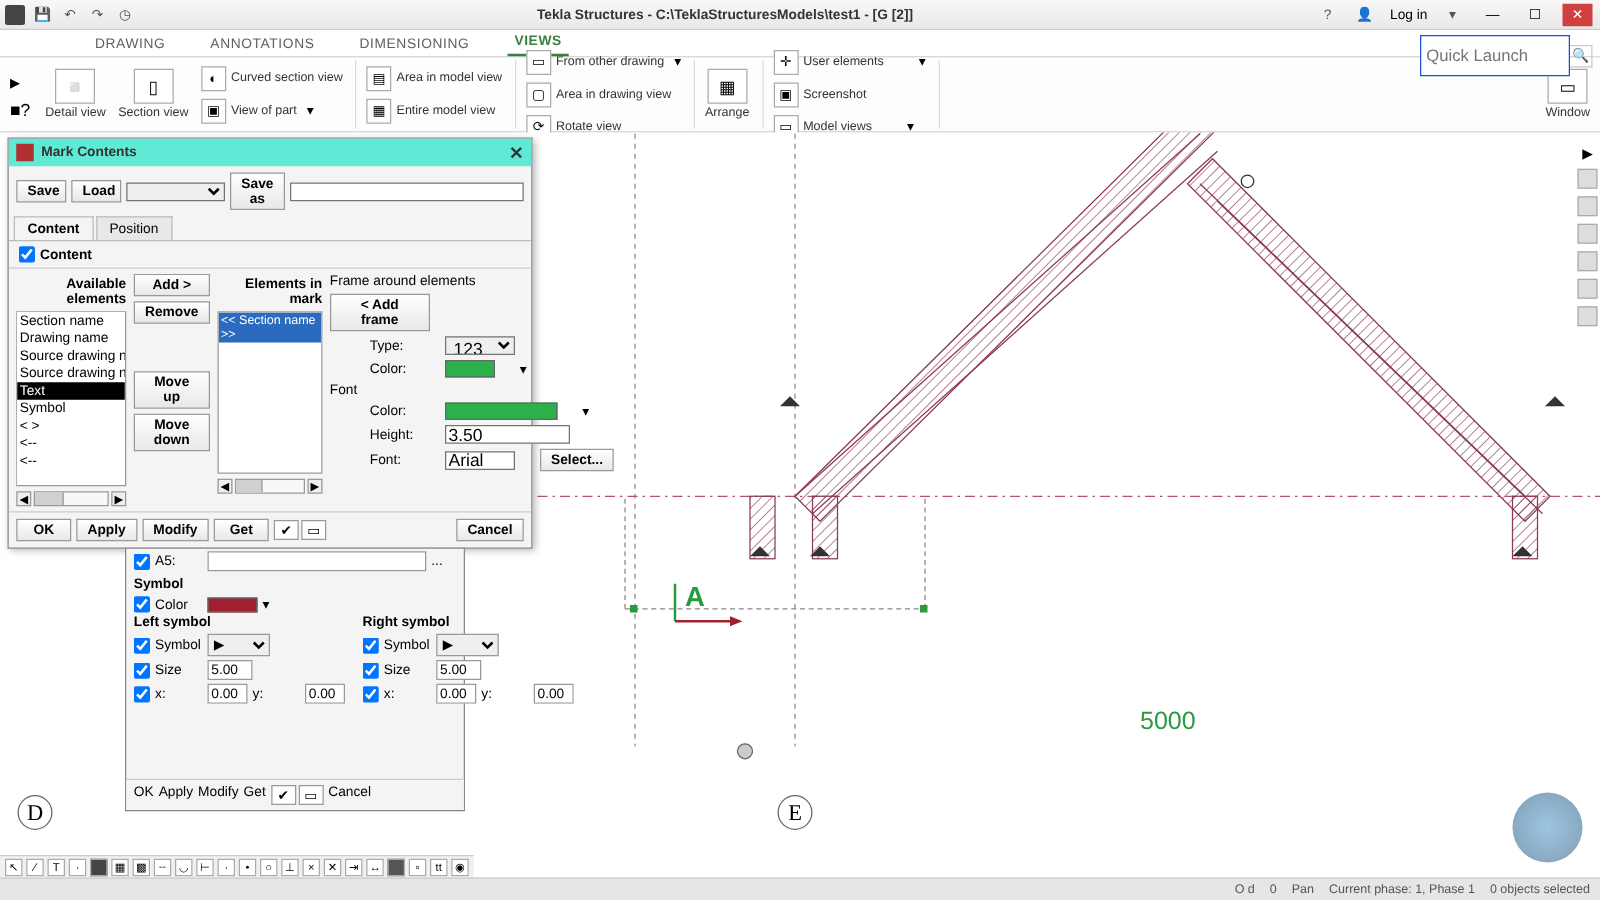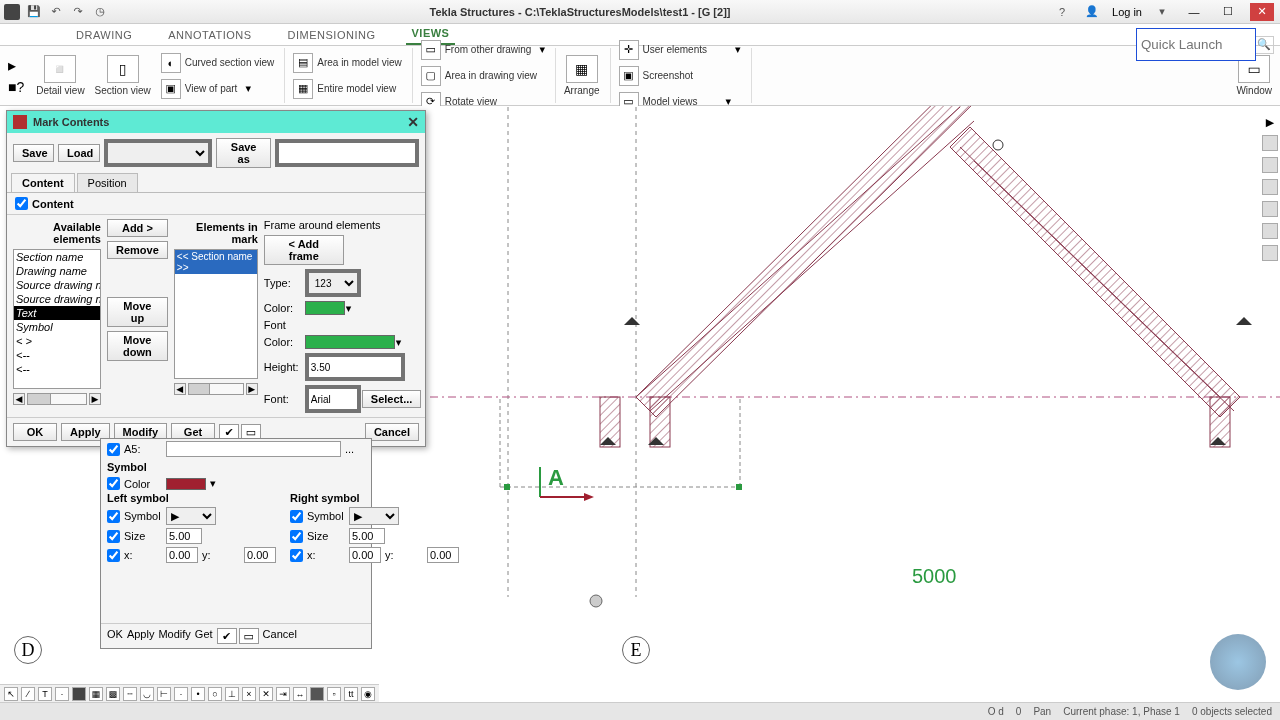--- a/index.html
+++ b/index.html
@@ -43,37 +43,37 @@
 .rightbar { position: absolute; right: 0; top: 110px; width: 20px; display:flex; flex-direction:column; gap:6px; padding-top:6px; align-items:center; }
 .rightbar .rbtn { width:16px; height:16px; background:#ddd; border:1px solid #aaa; cursor:pointer; }
 
 
 .dialog { position:absolute; left: 6px; top: 110px; width: 420px; background: #f4f4f4; border: 1px solid #888; box-shadow: 2px 2px 6px rgba(0,0,0,.3); }
 .dialog .dlg-title { height: 22px; background: #5eead4; display:flex; align-items:center; padding: 0 6px; font-weight:600; color:#333; }
 .dialog .dlg-title .dlg-icon { width:14px; height:14px; background:#b03030; margin-right:6px; }
 .dialog .dlg-close { margin-left:auto; cursor:pointer; font-size:14px; }
 .dialog .row { display:flex; align-items:center; gap:4px; padding: 5px 6px; }
 .dialog .btn { border:1px solid #999; background: linear-gradient(#fff,#e8e8e8); padding:2px 8px; cursor:pointer; font-size:11px; min-width:40px; text-align:center;font-weight:bold; }
-.dialog select, .dialog input[type=text] { border:4px solid #737373; height:28px; font-size:10px; padding:0 2px; }
+.dialog select, .dialog input[type=text] { border:1px solid #737373; height:15px; font-size:14px; padding:0 2px; }
 .dialog .tabs { display:flex; gap:2px; padding-left:4px; border-bottom:1px solid #bbb; }
 .dialog .tab { padding:3px 10px; border:1px solid #bbb; border-bottom:none; background:#e8e8e8; cursor:pointer; font-size:11px; }
 .dialog .tab.active { background:#f4f4f4; font-weight:600; }
 .dialog .chk { display:flex; align-items:center; gap:4px; padding:4px 8px; border-bottom:1px solid #ccc; font-weight:600; }
 .dialog .content-body { display:flex; padding:4px 6px; gap:6px; }
 .panel { display:flex; flex-direction:column; gap:2px; }
 .panel .col-head { font-weight:600; padding:2px 0; font-size:11px;text-align:right; }
 .listbox { border:1px solid #999; background:#fff; width:88px; height:140px; overflow:auto; font-size:11px; }
-.listbox .li { padding:1px 2px; cursor:pointer; white-space:nowrap;font-style:italic; }
+.listbox .li { padding:1px 2px; cursor:pointer; white-space:nowrap; }
 .listbox .li.sel { background:#000; color:#fff; }
 .small-list { width:84px; height:130px; }
 .mark-item { background:#2a6abf; color:#fff; padding:1px 2px; font-size:10px; }
 .btn-stack { display:flex; flex-direction:column; gap:4px; }
 .btn-stack .btn { min-width:56px; }
 .frame-panel { display:flex; flex-direction:column; gap:4px; font-size:11px; }
-.frame-panel .frow { display:flex; align-items:center; gap:1px; }
+.frame-panel .frow { display:flex; align-items:center; gap:20px;margin-left:32px; }
 .frame-panel label { width:40px; }
 .colorbox { width:40px; height:14px; background:#2bb04b; border:1px solid #666; }
 .fontcolor { width:90px; height:14px; background:#2bb04b; border:1px solid #666; }
 .dlg-foot { display:flex; gap:4px; padding:5px 6px; border-top:1px solid #ccc; align-items:center; }
 .dlg-foot .btn { min-width:44px; }
 .toggle { display:flex; gap:2px; }
 .toggle .sw { width:20px; height:16px; border:1px solid #999; display:flex; align-items:center; justify-content:center; background:#fff; }
 
 .hscroll { display:flex; align-items:center; gap:2px; margin-top:2px; }
 .hscroll .hend { width:12px; height:12px; border:1px solid #999; display:flex; align-items:center; justify-content:center; cursor:pointer; background:#eee; font-size:9px; }

